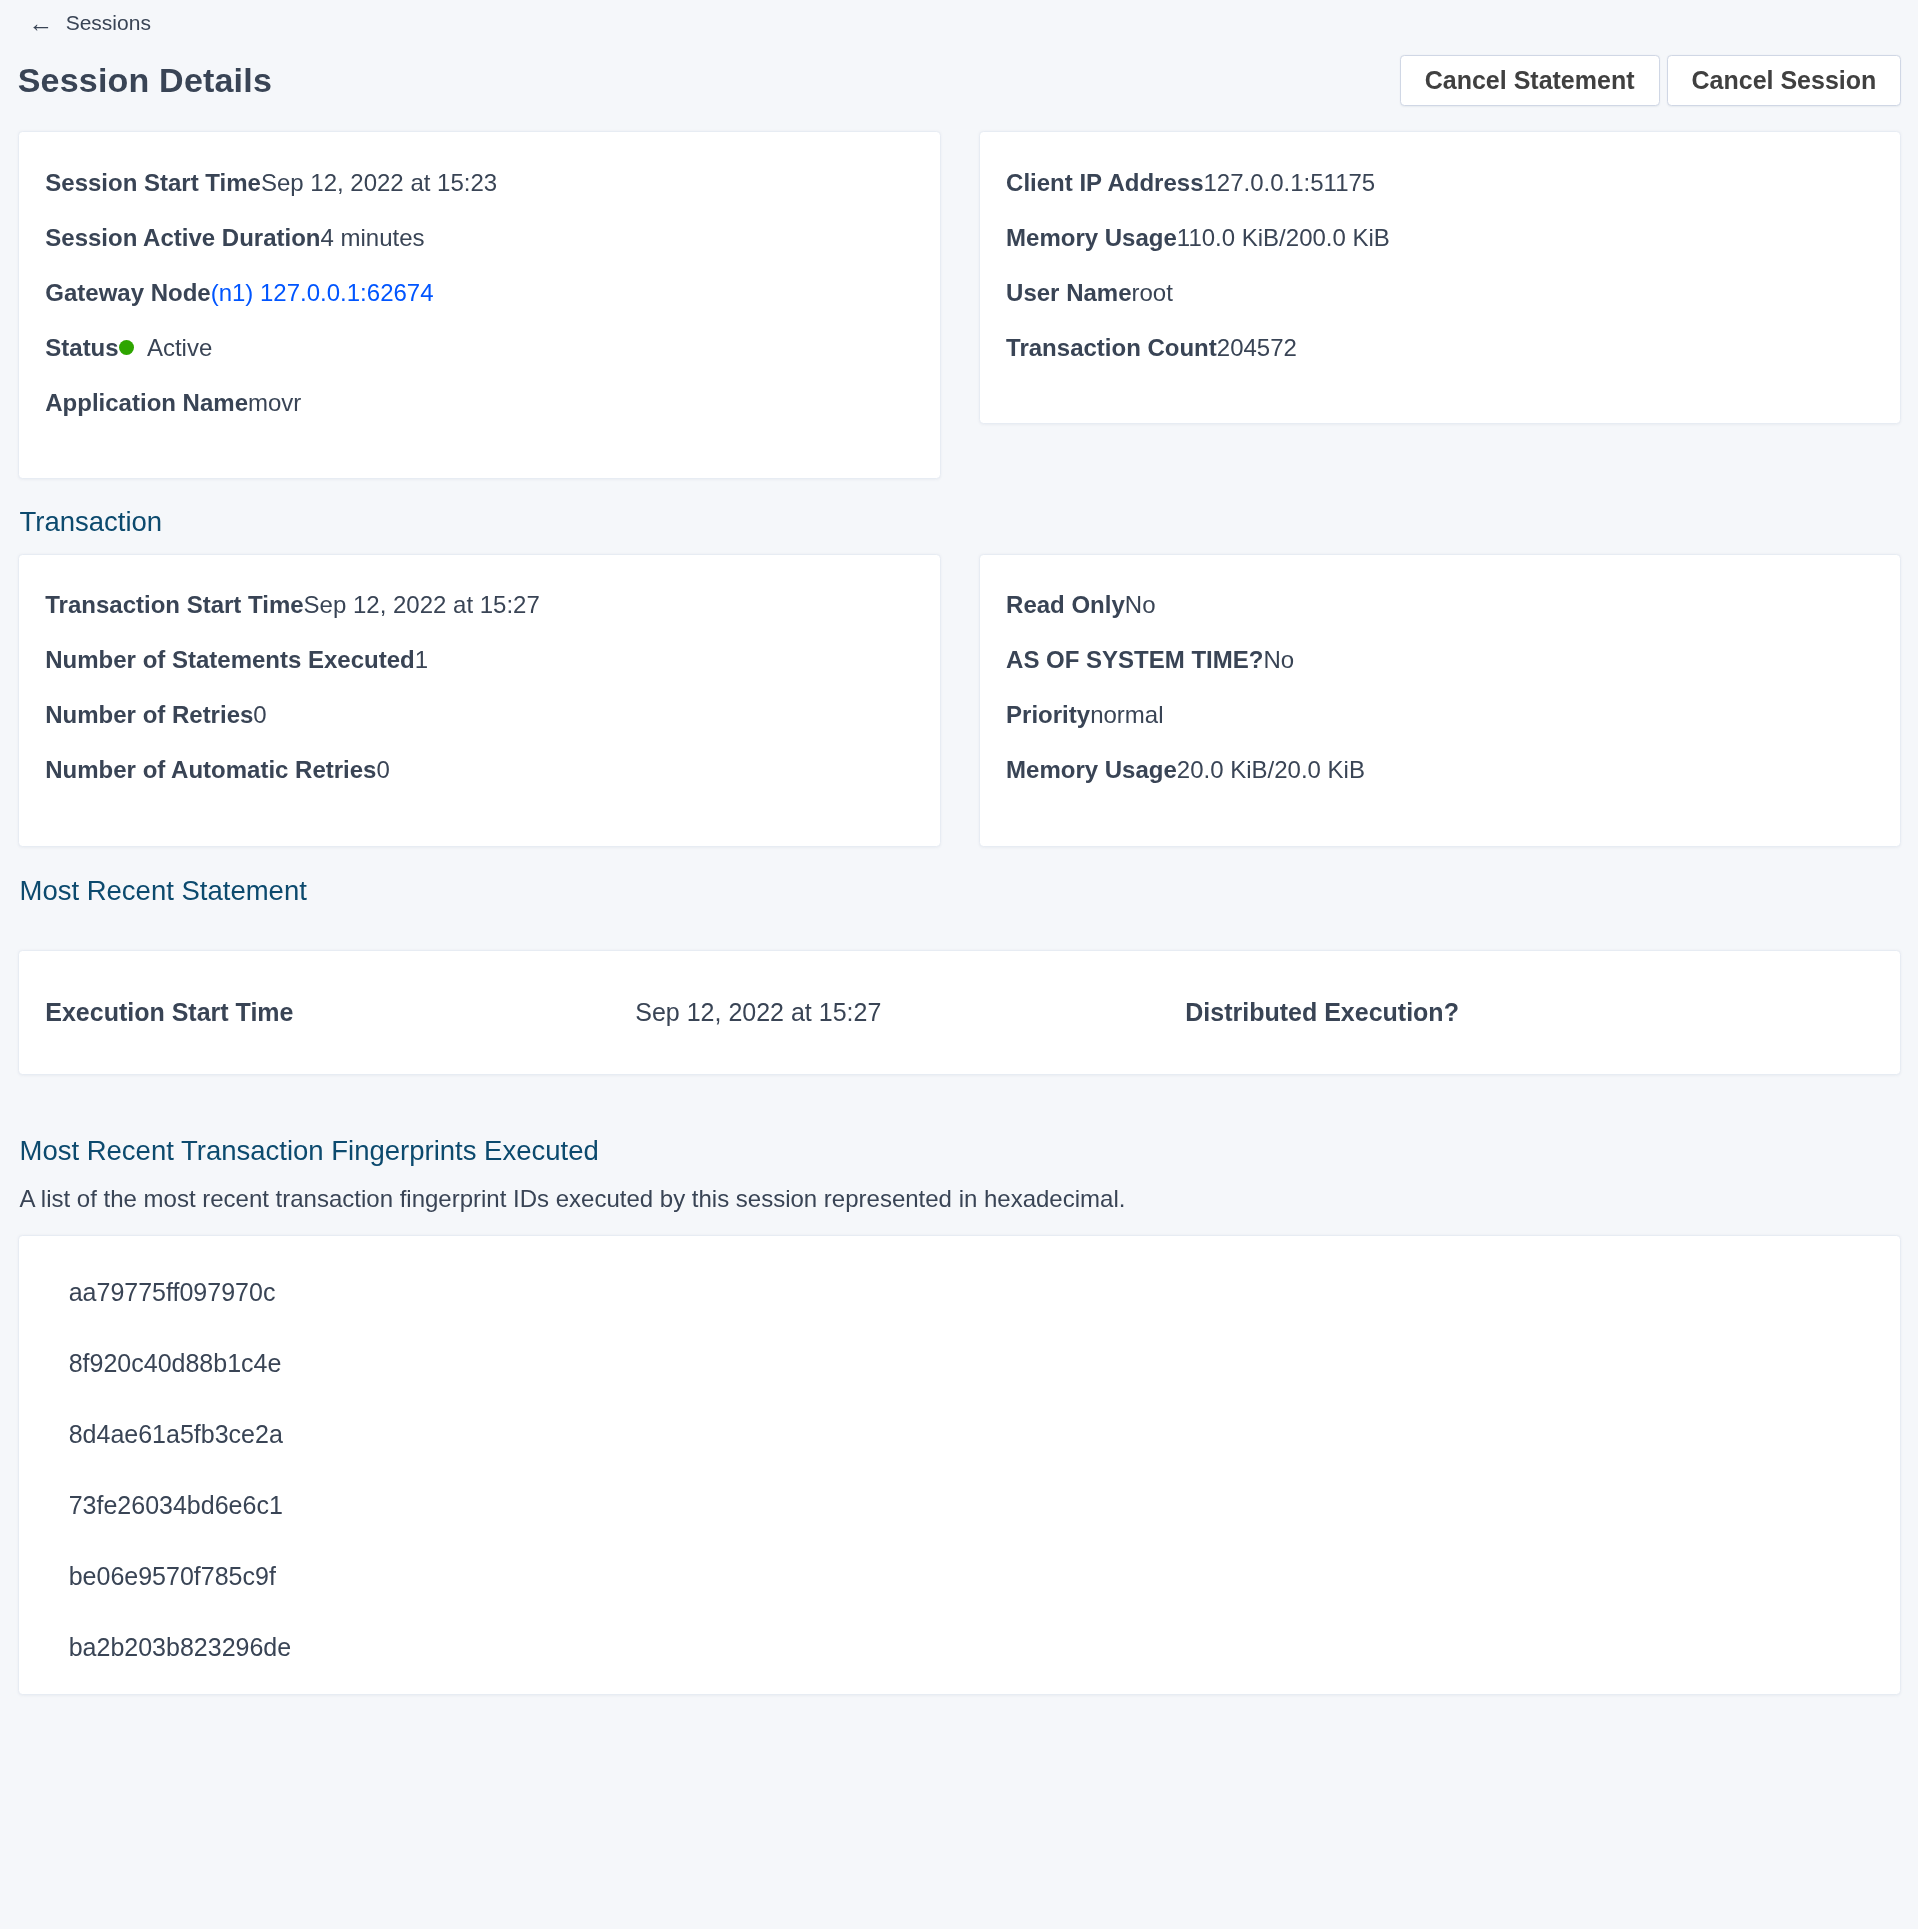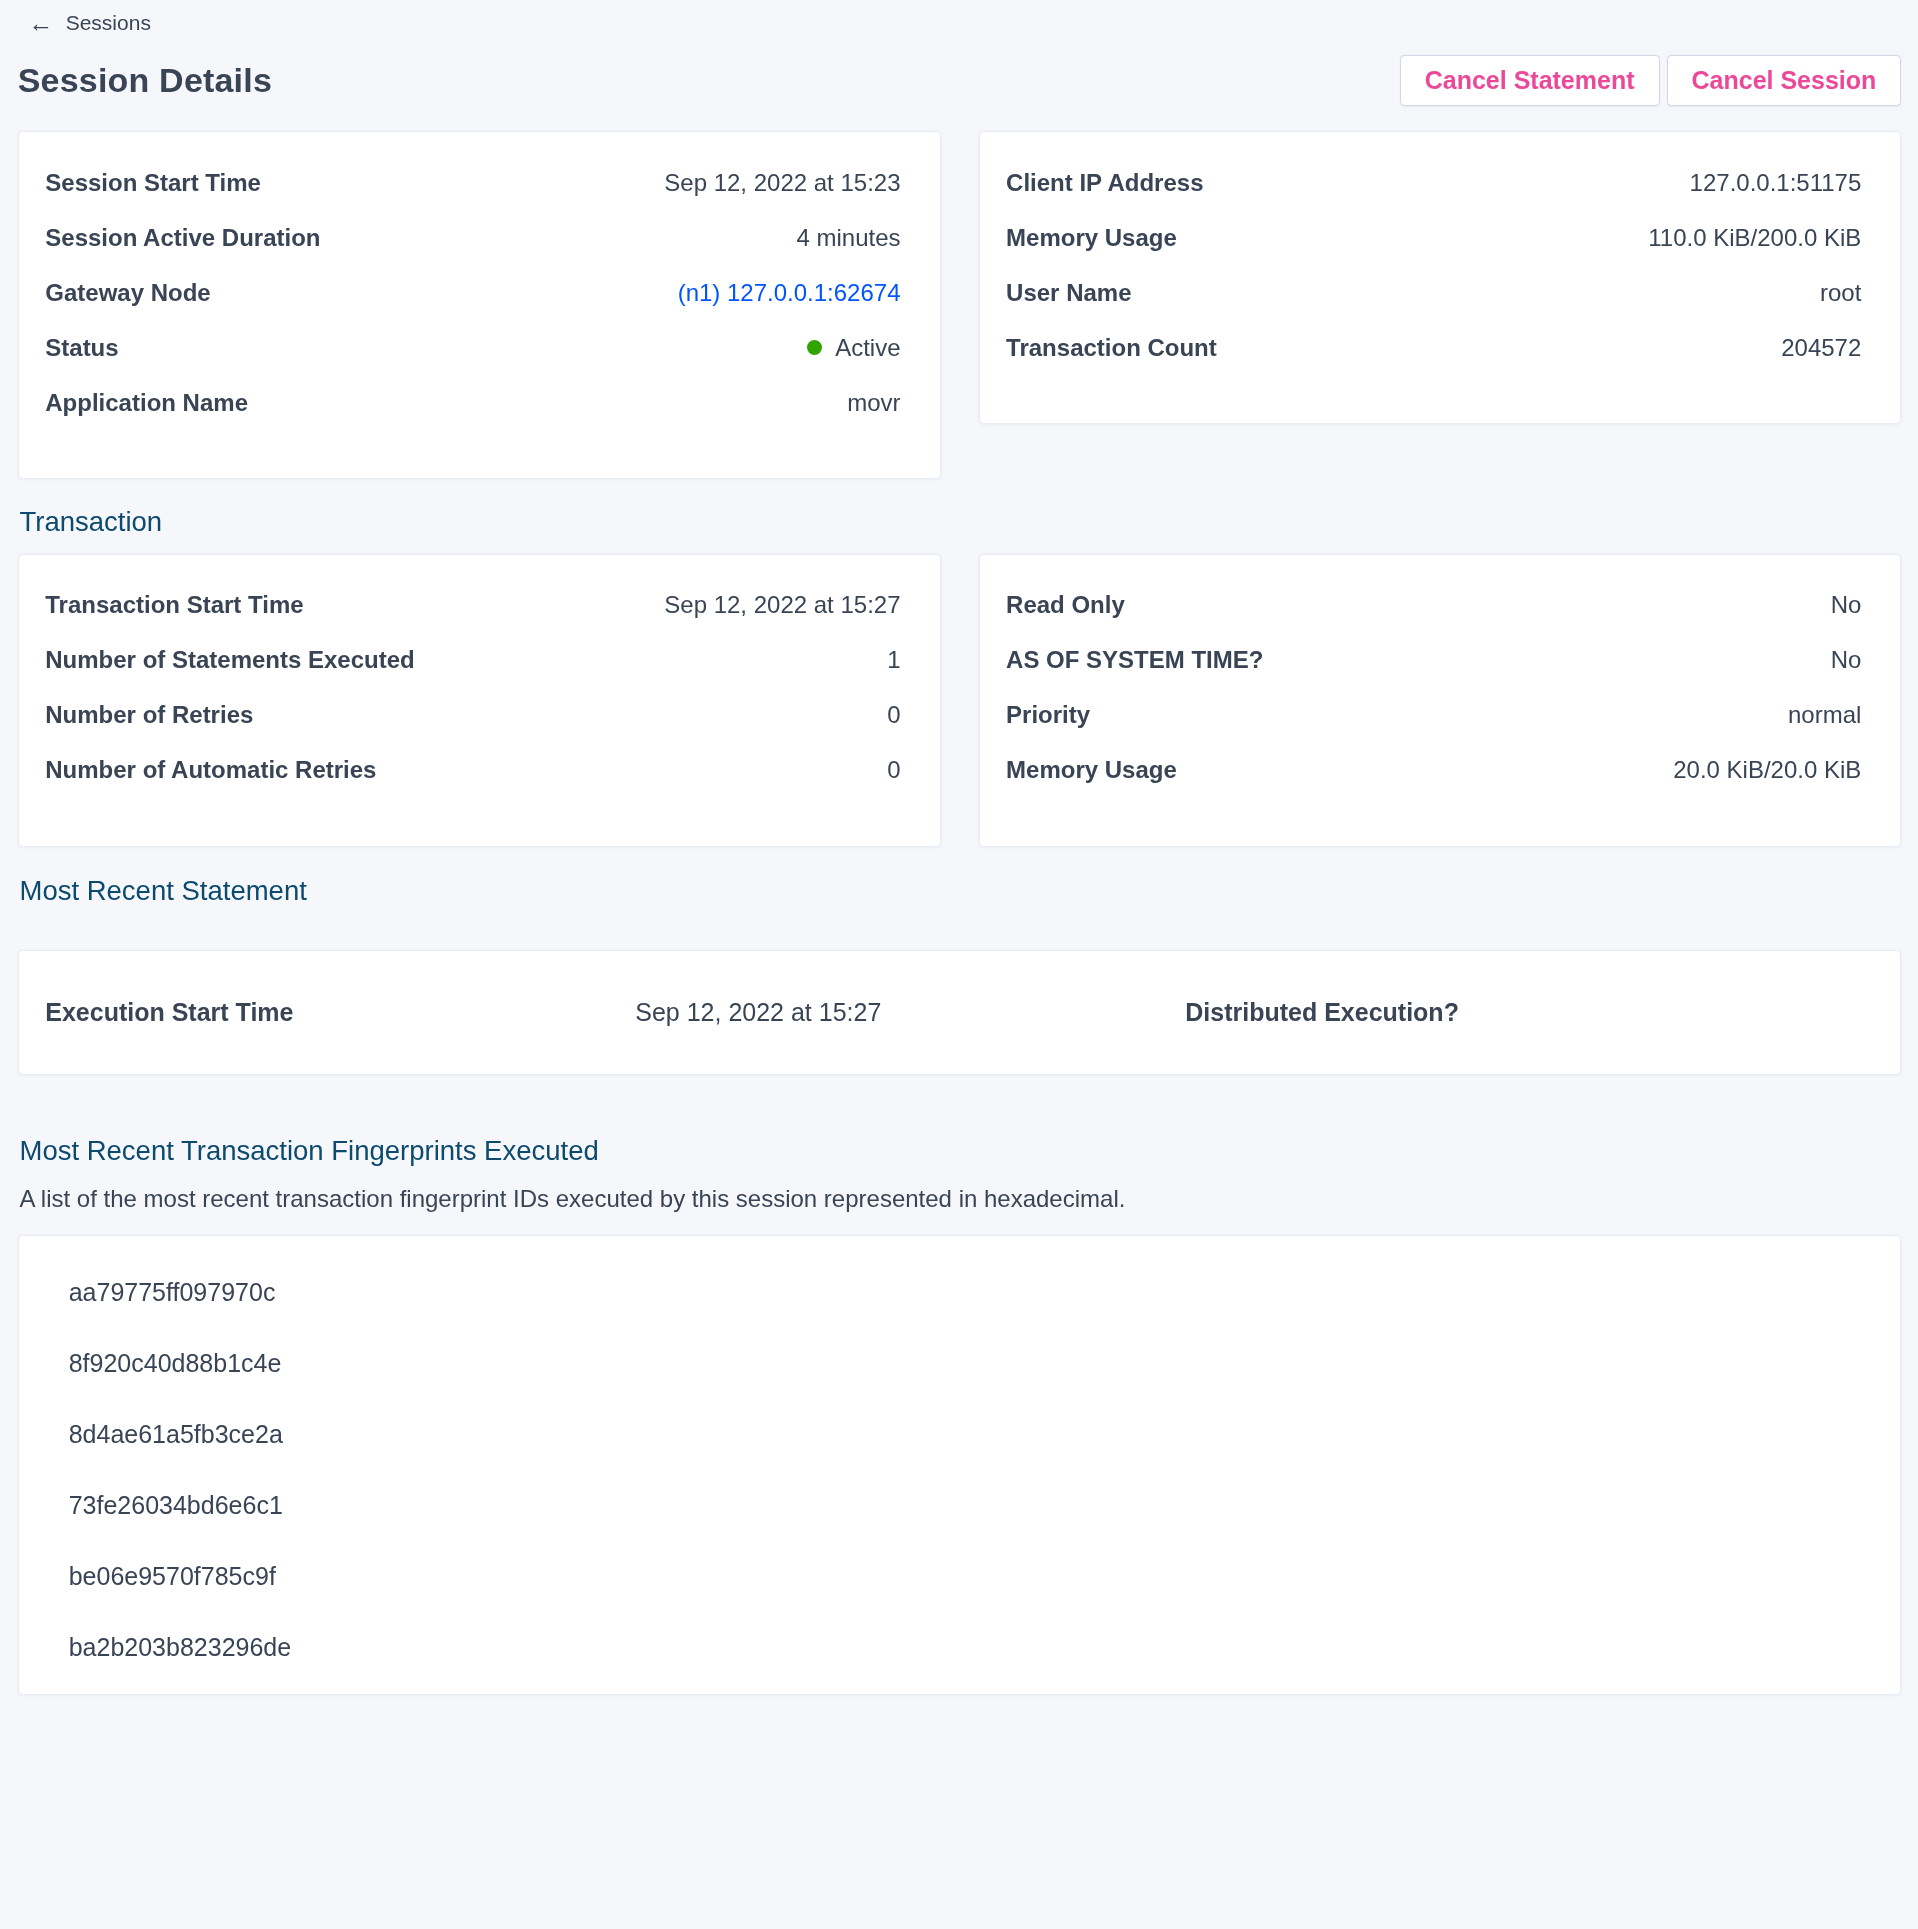--- a/index.html
+++ b/index.html
@@ -22,21 +22,21 @@
   .title-row {
     margin-top: 19.5px;
     display: flex; justify-content: space-between; align-items: center;
   }
   h1.page-title { font-size: 34px; font-weight: 700; color: #394455; letter-spacing: 0.2px; }
   .btn-group { display: flex; gap: 7px; }
   .btn {
     background: #ffffff;
     border: 0.9px solid #d0d7e5;
     border-radius: 4.4px;
-    color: #ec4899;
+    color: #404040;
     font-family: "Liberation Sans", sans-serif;
     font-size: 25px; font-weight: 700;
     height: 51px; padding: 0 24px;
     cursor: pointer;
     box-shadow: 0 0.9px 1.8px rgba(67,90,111,0.08);
   }
 
   
   .grid-2 {
     display: grid; grid-template-columns: 1fr 1fr; gap: 38px;
@@ -45,21 +45,21 @@
   .section-1 { margin-top: 25px; }
   .card {
     background: #ffffff;
     border: 0.9px solid #e7ecf3;
     border-radius: 4.4px;
     box-shadow: 0 0.9px 2.7px rgba(67,90,111,0.06);
   }
   .info-card { padding: 23px 39px 48px 26.6px; }
   .info-row {
     height: 55px;
-    display: flex; justify-content: space-between; align-items: center;
+    display: flex; align-items: center;
     font-size: 24px;
   }
   .info-label { font-weight: 700; color: #394455; }
   .info-value { color: #394455; text-align: right; }
   .info-value .link { color: var(--link, #0055ff); cursor: pointer; text-decoration: none; }
   .status-wrap { display: inline-flex; align-items: center; gap: 13.3px; }
   .status-dot {
     width: 15px; height: 15px; border-radius: 50%;
     background: var(--status-green, #2ea500); display: inline-block;
   }

